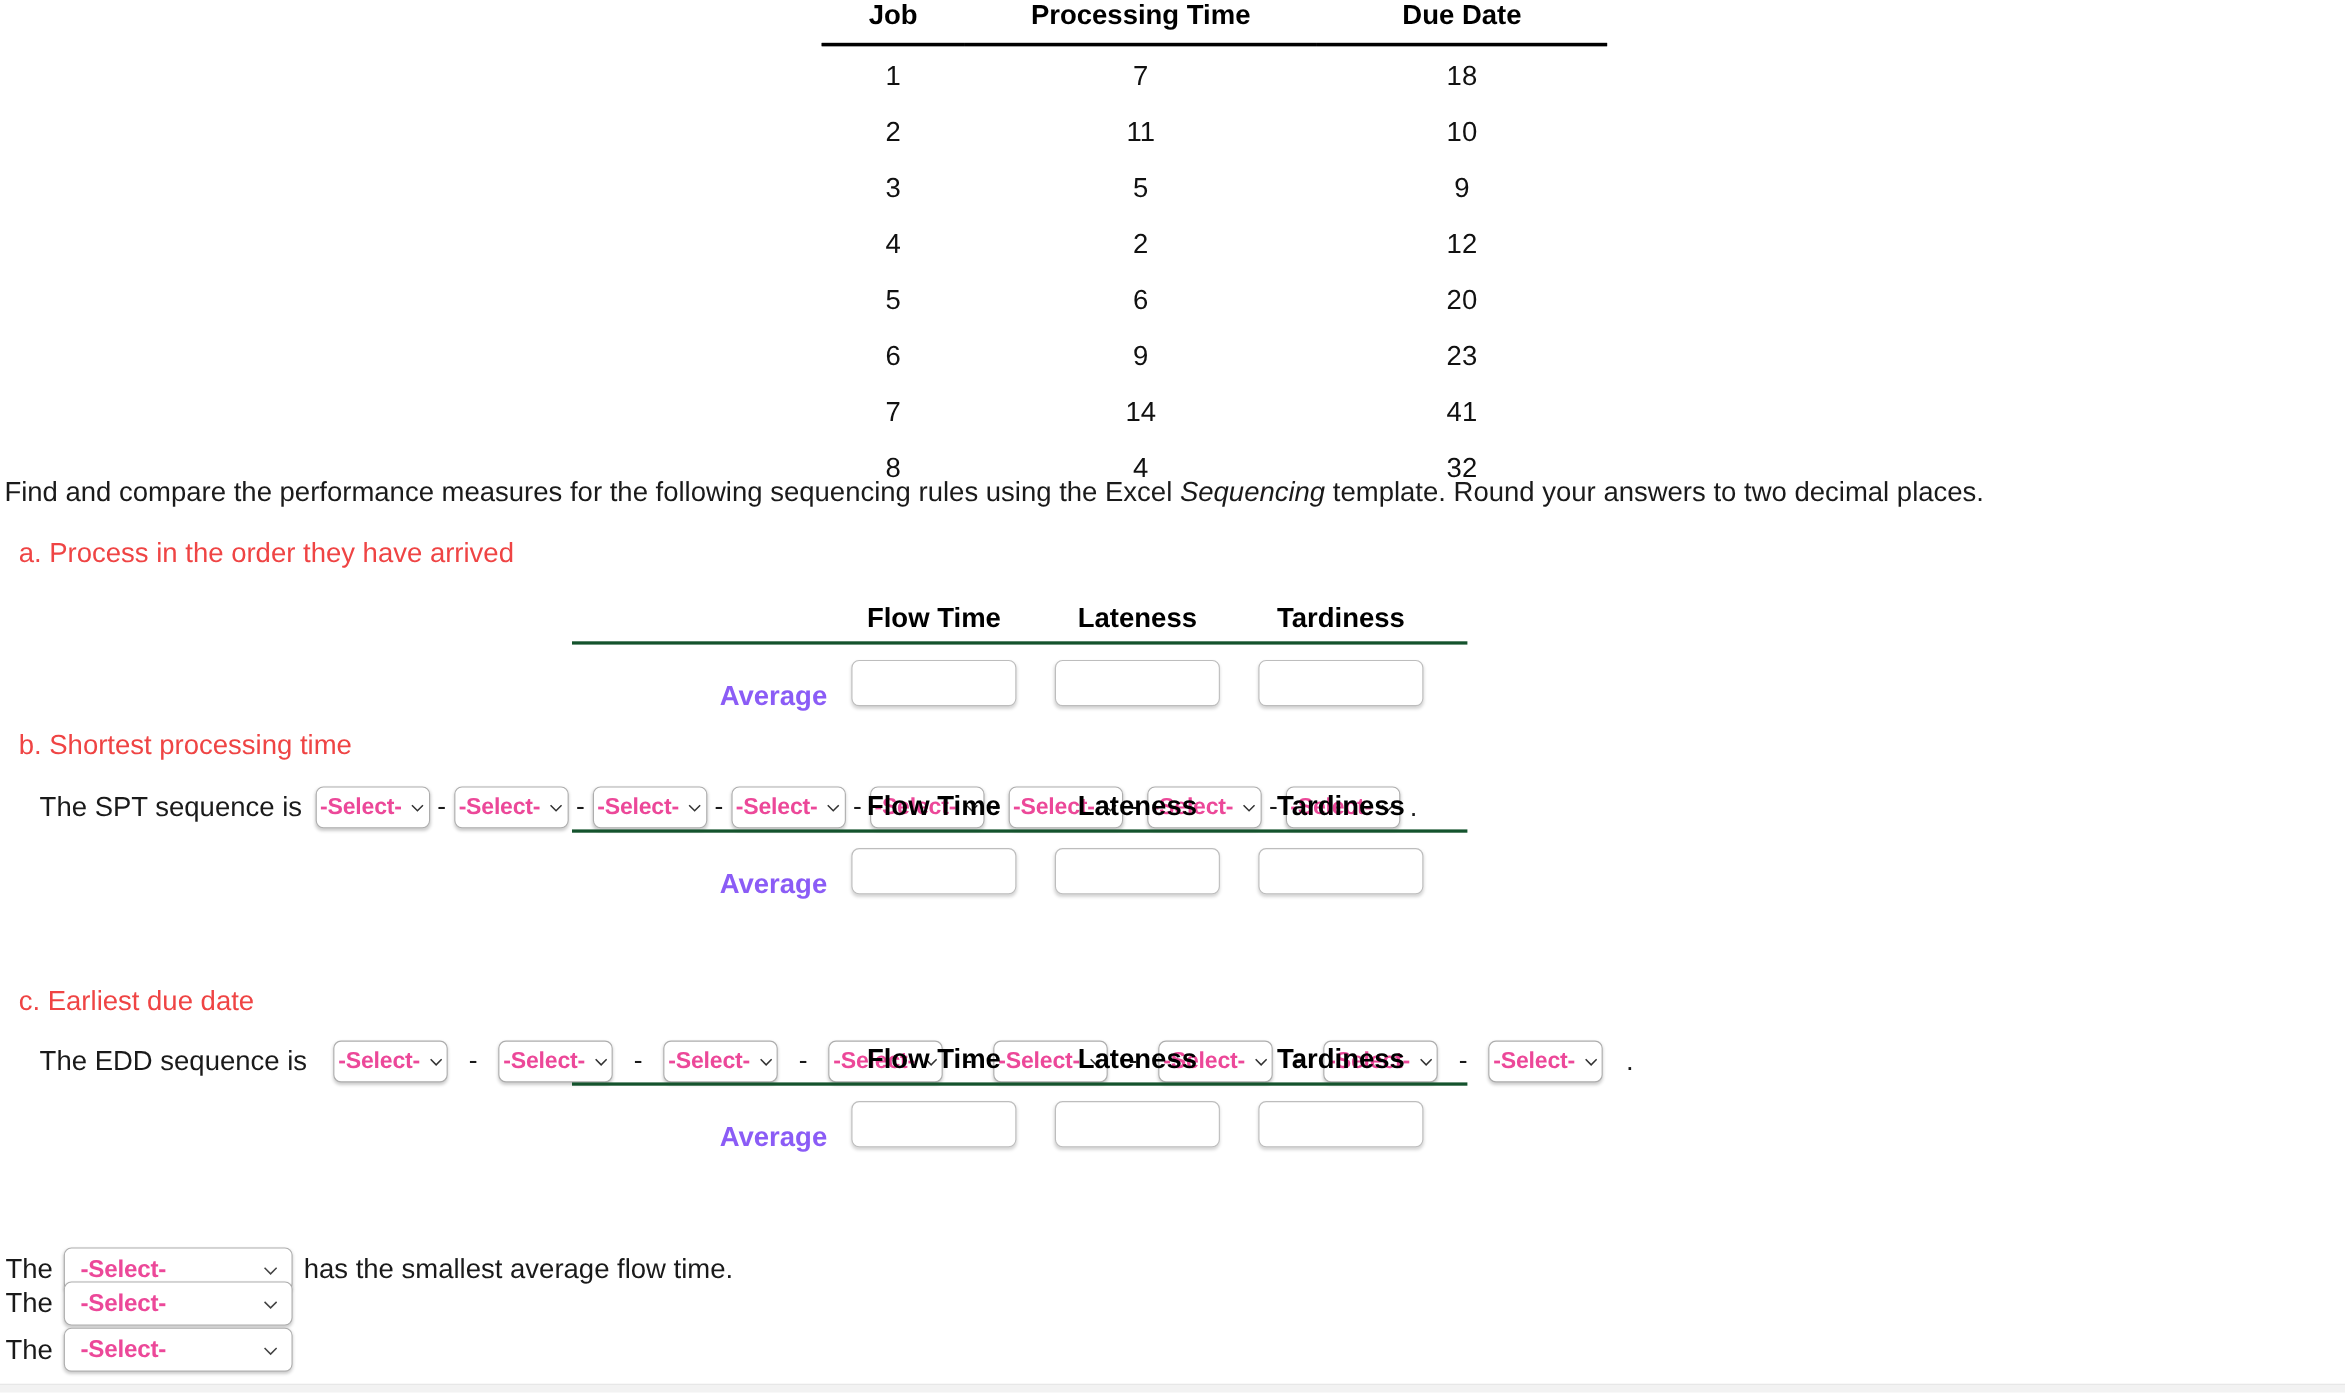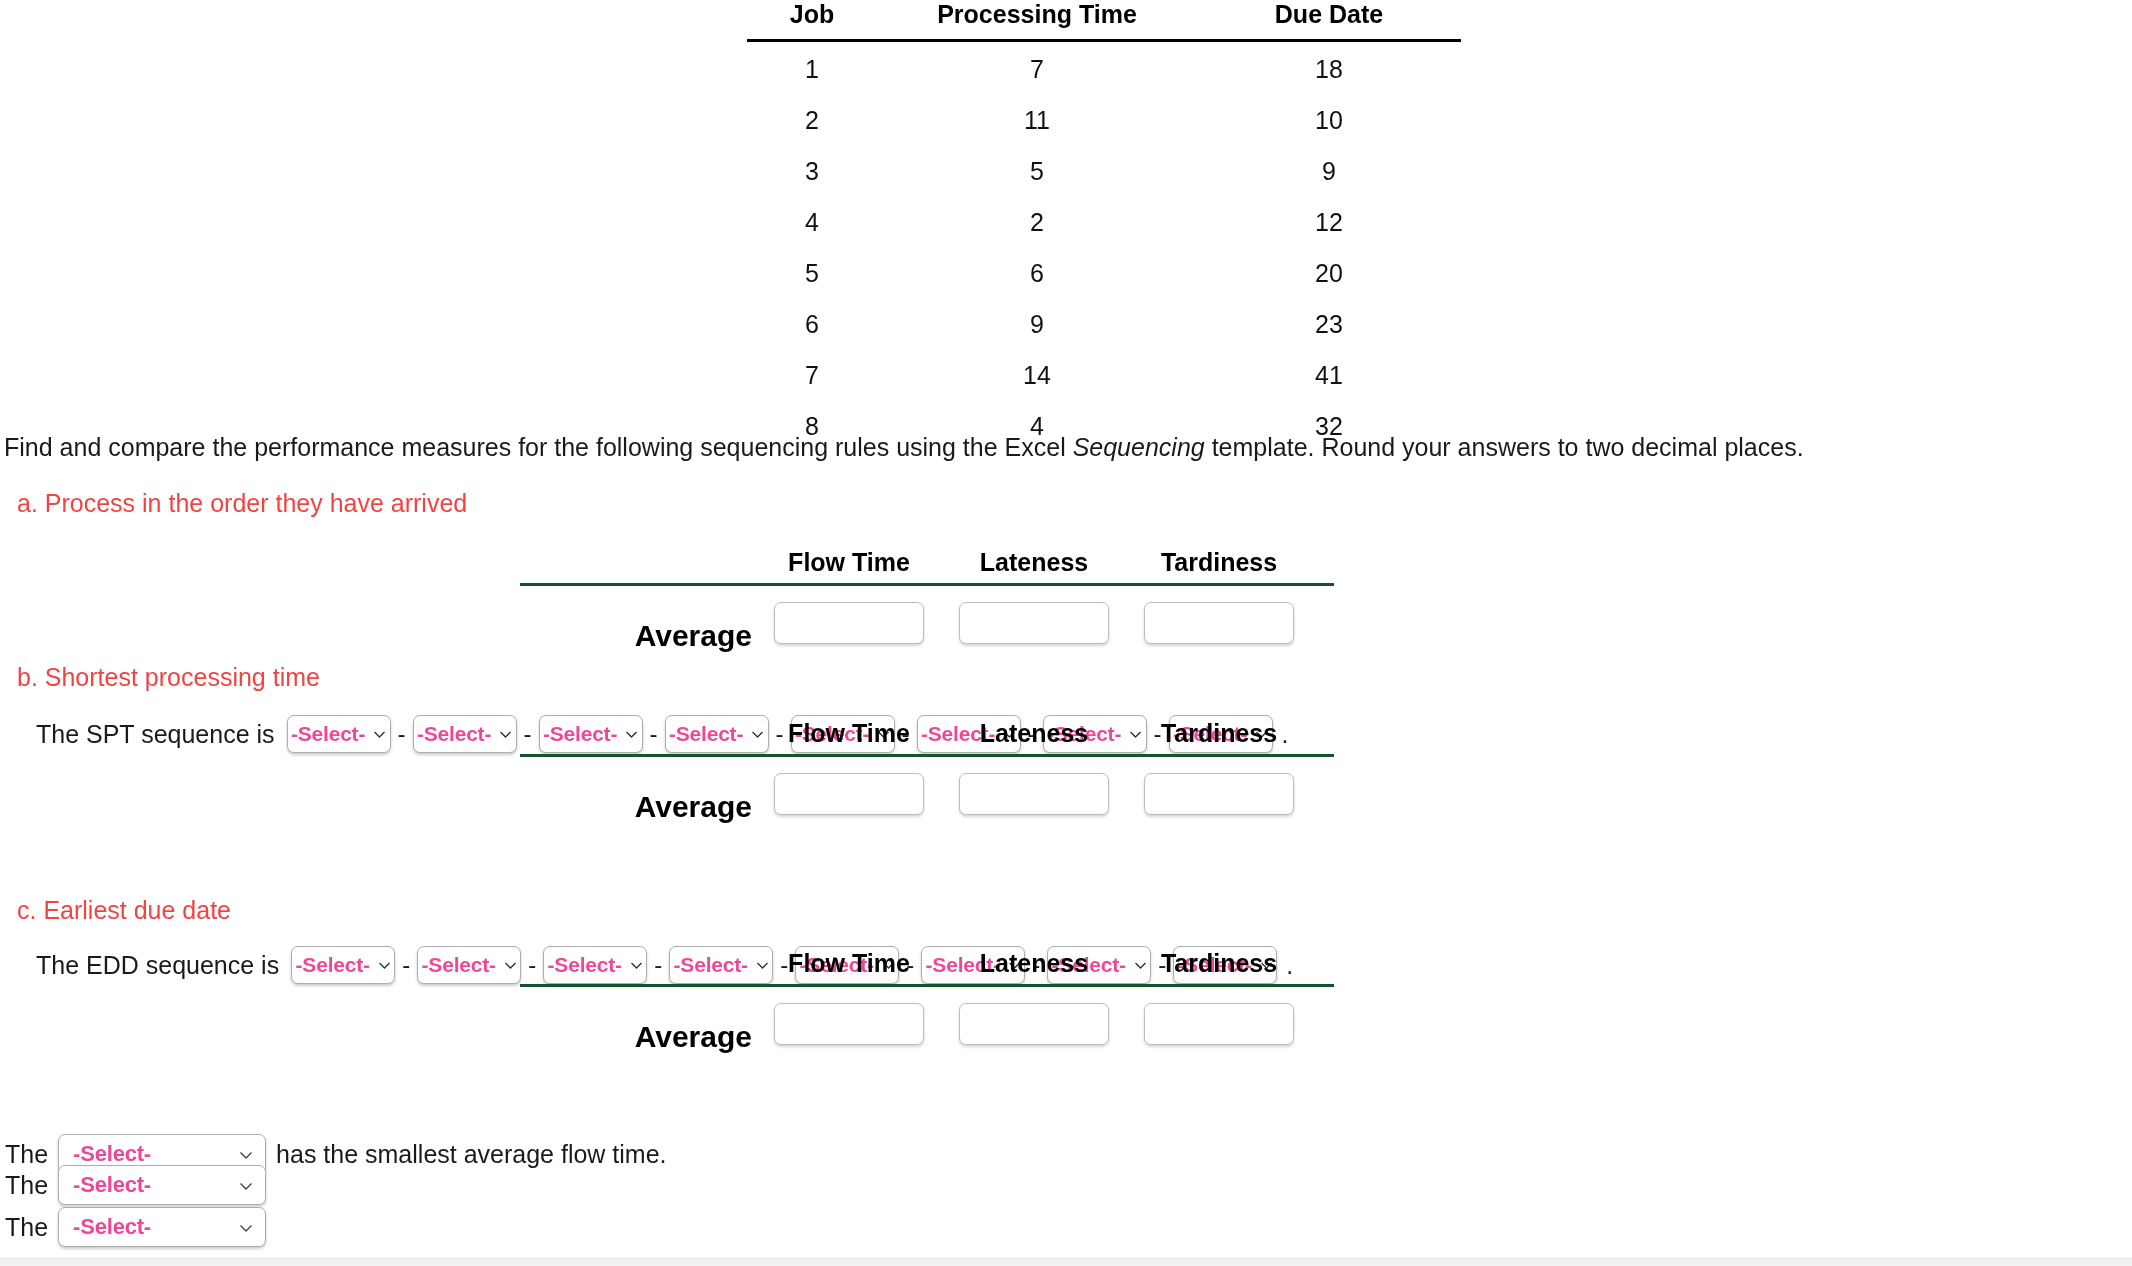--- a/index.html
+++ b/index.html
@@ -88,23 +88,23 @@
     display: flex;
     align-items: center;
     padding-top: 7px;
   }
   .mr-label {
     width: 254px;
     flex: 0 0 254px;
     text-align: right;
     padding-right: 22px;
     box-sizing: border-box;
-    font-size: 30px;
+    font-size: 25px;
     font-weight: bold;
-    color: #000000;
+    color: #8b5cf6;
     margin-top: 26px;
   }
   .answer-box {
     flex: 0 0 150px;
     width: 150px;
     height: 42px;
     box-sizing: border-box;
     background: #fff;
     border: 1px solid #bdbdbd;
     border-radius: 7px;
@@ -369,21 +369,21 @@
     <input class="answer-box" type="text" value="" style="">
     <div class="mr-gap"></div>
     <input class="answer-box" type="text" value="" style="">
     <div class="mr-gap"></div>
     <input class="answer-box" type="text" value="" style="">
   </div>
 </div>
 
 <div class="section-label" style="left:17px; top:896px;">c. Earliest due date</div>
 
-<div class="seq-row" style="left:36px; top:946px;">
+<div class="seq-row" style="left:36px; top:946px;gap:12px;">
   <span class="seq-label">The EDD sequence is</span>
 
   <div class="sel sel-seq">
     <span class="sel-text">-Select-</span>
     <span class="sel-chev">
         <svg viewBox="0 0 13 13" width="13" height="13">
           <path d="M1.5 4 L6.5 9 L11.5 4" fill="none" stroke="#333" stroke-width="1.4"></path>
         </svg>
       </span>
   </div>

